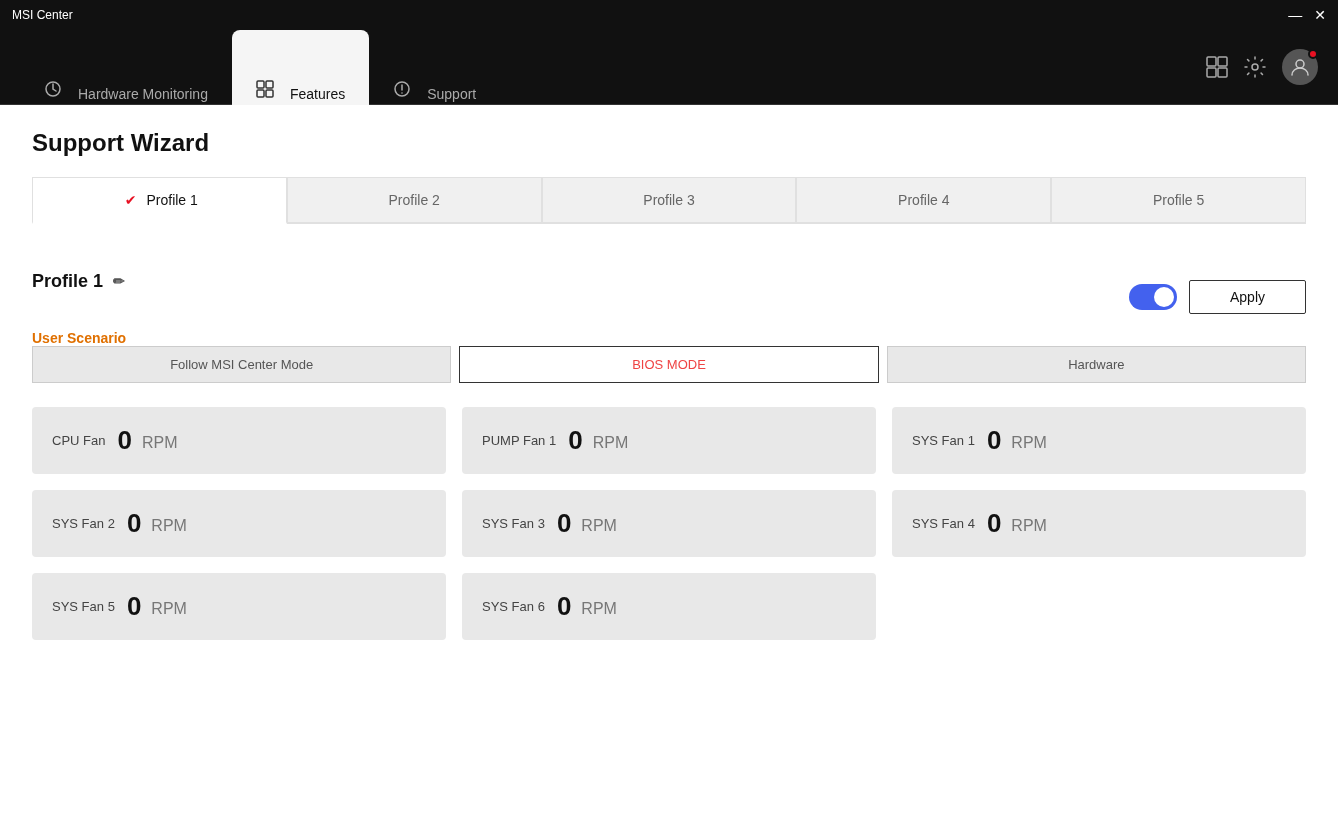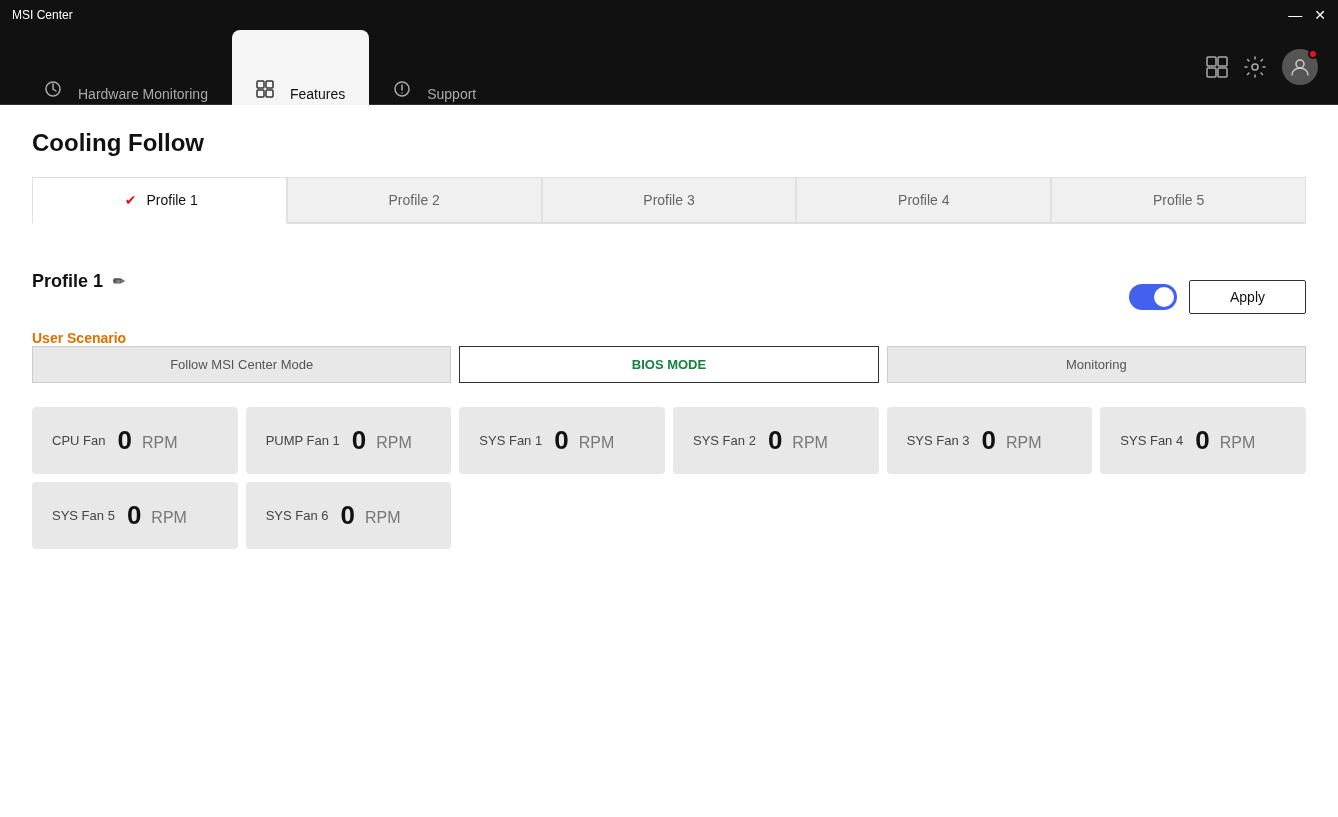--- a/index.html
+++ b/index.html
@@ -236,29 +236,29 @@
       font-size: 13px;
       cursor: pointer;
       border: 1px solid #ccc;
       background: #e8e8e8;
       color: #555;
       text-align: center;
     }
     .mode-btn.active {
       background: #fff;
       border: 1.5px solid #333;
-      color: #15803d;
-      font-weight: 700;
+      color: #ef4444;
+      font-weight: 400;
     }
 
     
     .fan-grid {
       display: grid;
-      grid-template-columns: repeat(6, 1fr);
-      gap: 8px;
+      grid-template-columns: repeat(3, 1fr);
+      gap: 16px;
     }
     .fan-card {
       background: #e8e8e8;
       border-radius: 4px;
       padding: 18px 20px;
       display: flex;
       align-items: center;
       gap: 6px;
     }
     .fan-name {
@@ -341,21 +341,21 @@
       <svg width="20" height="20" viewBox="0 0 20 20" fill="none">
         <circle cx="10" cy="7" r="4" stroke="#ccc" stroke-width="1.5" fill="none"></circle>
         <path d="M2 18c0-4 3.6-7 8-7s8 3 8 7" stroke="#ccc" stroke-width="1.5" stroke-linecap="round" fill="none"></path>
       </svg>
       <div class="avatar-dot"></div>
     </div>
   </div>
 </div>
 
 <div class="main-content">
-  <h1 class="page-title">Cooling Follow</h1>
+  <h1 class="page-title">Support Wizard</h1>
 
   <div class="profile-tabs">
     <div class="profile-tab">
       <span class="profile-tab-check">✔</span>
       <span>Profile 1</span>
     </div>
     <div class="profile-tab" style="background:#f0f0f0;">
       <span>Profile 2</span>
     </div>
     <div class="profile-tab" style="background:#f0f0f0;">
@@ -380,21 +380,21 @@
       </div>
       <button class="apply-btn">Apply</button>
     </div>
   </div>
 
   <div class="user-scenario">User Scenario</div>
 
   <div class="mode-buttons">
     <button class="mode-btn">Follow MSI Center Mode</button>
     <button class="mode-btn active">BIOS MODE</button>
-    <button class="mode-btn">Monitoring</button>
+    <button class="mode-btn">Hardware</button>
   </div>
 
   <div class="fan-grid">
     <div class="fan-card">
       <span class="fan-name">CPU Fan</span>
       <span class="fan-value">0</span>
       <span class="fan-unit">RPM</span>
     </div>
     <div class="fan-card">
       <span class="fan-name">PUMP Fan 1</span>

